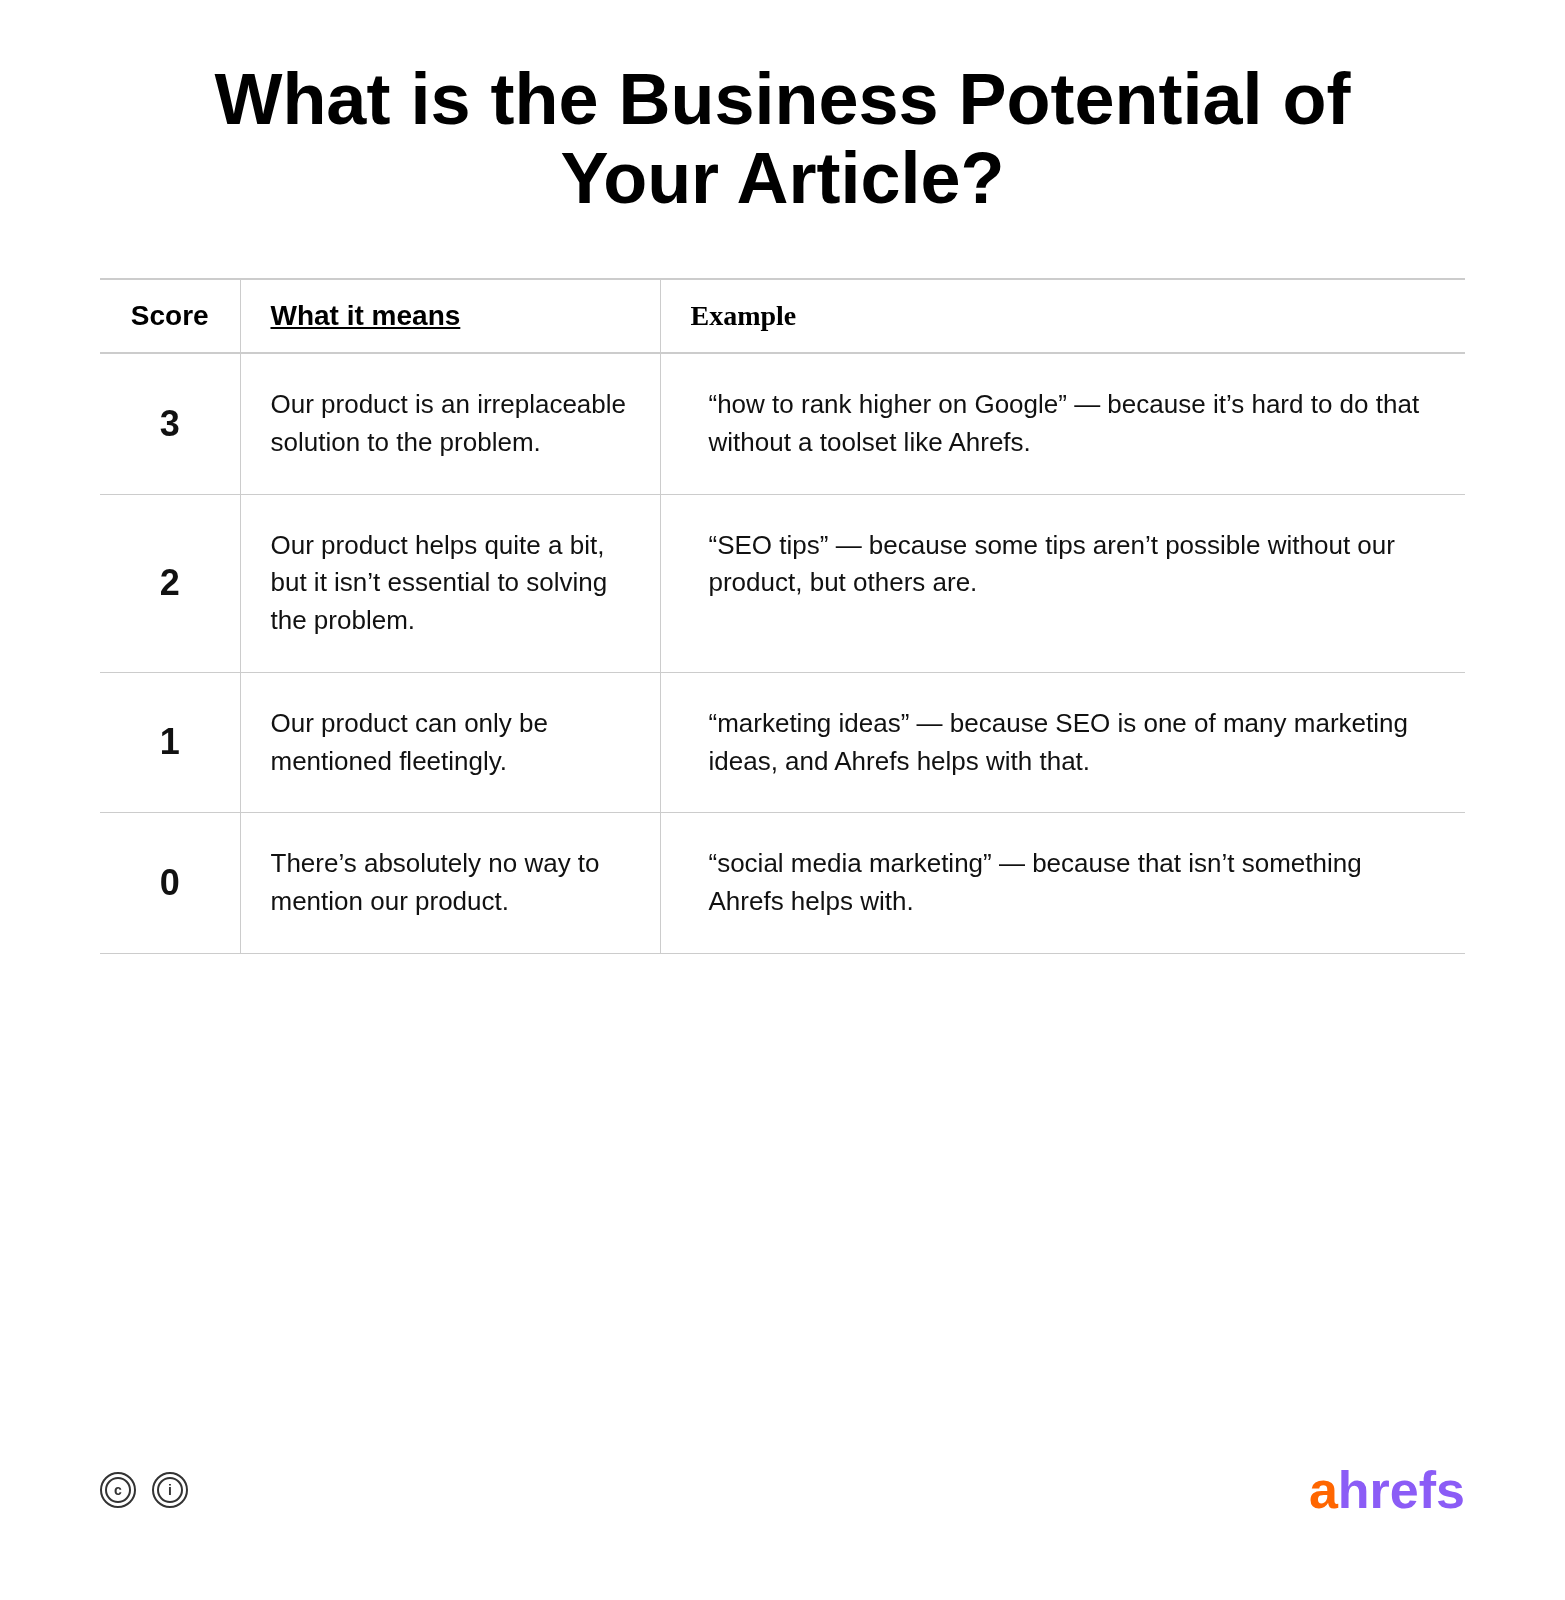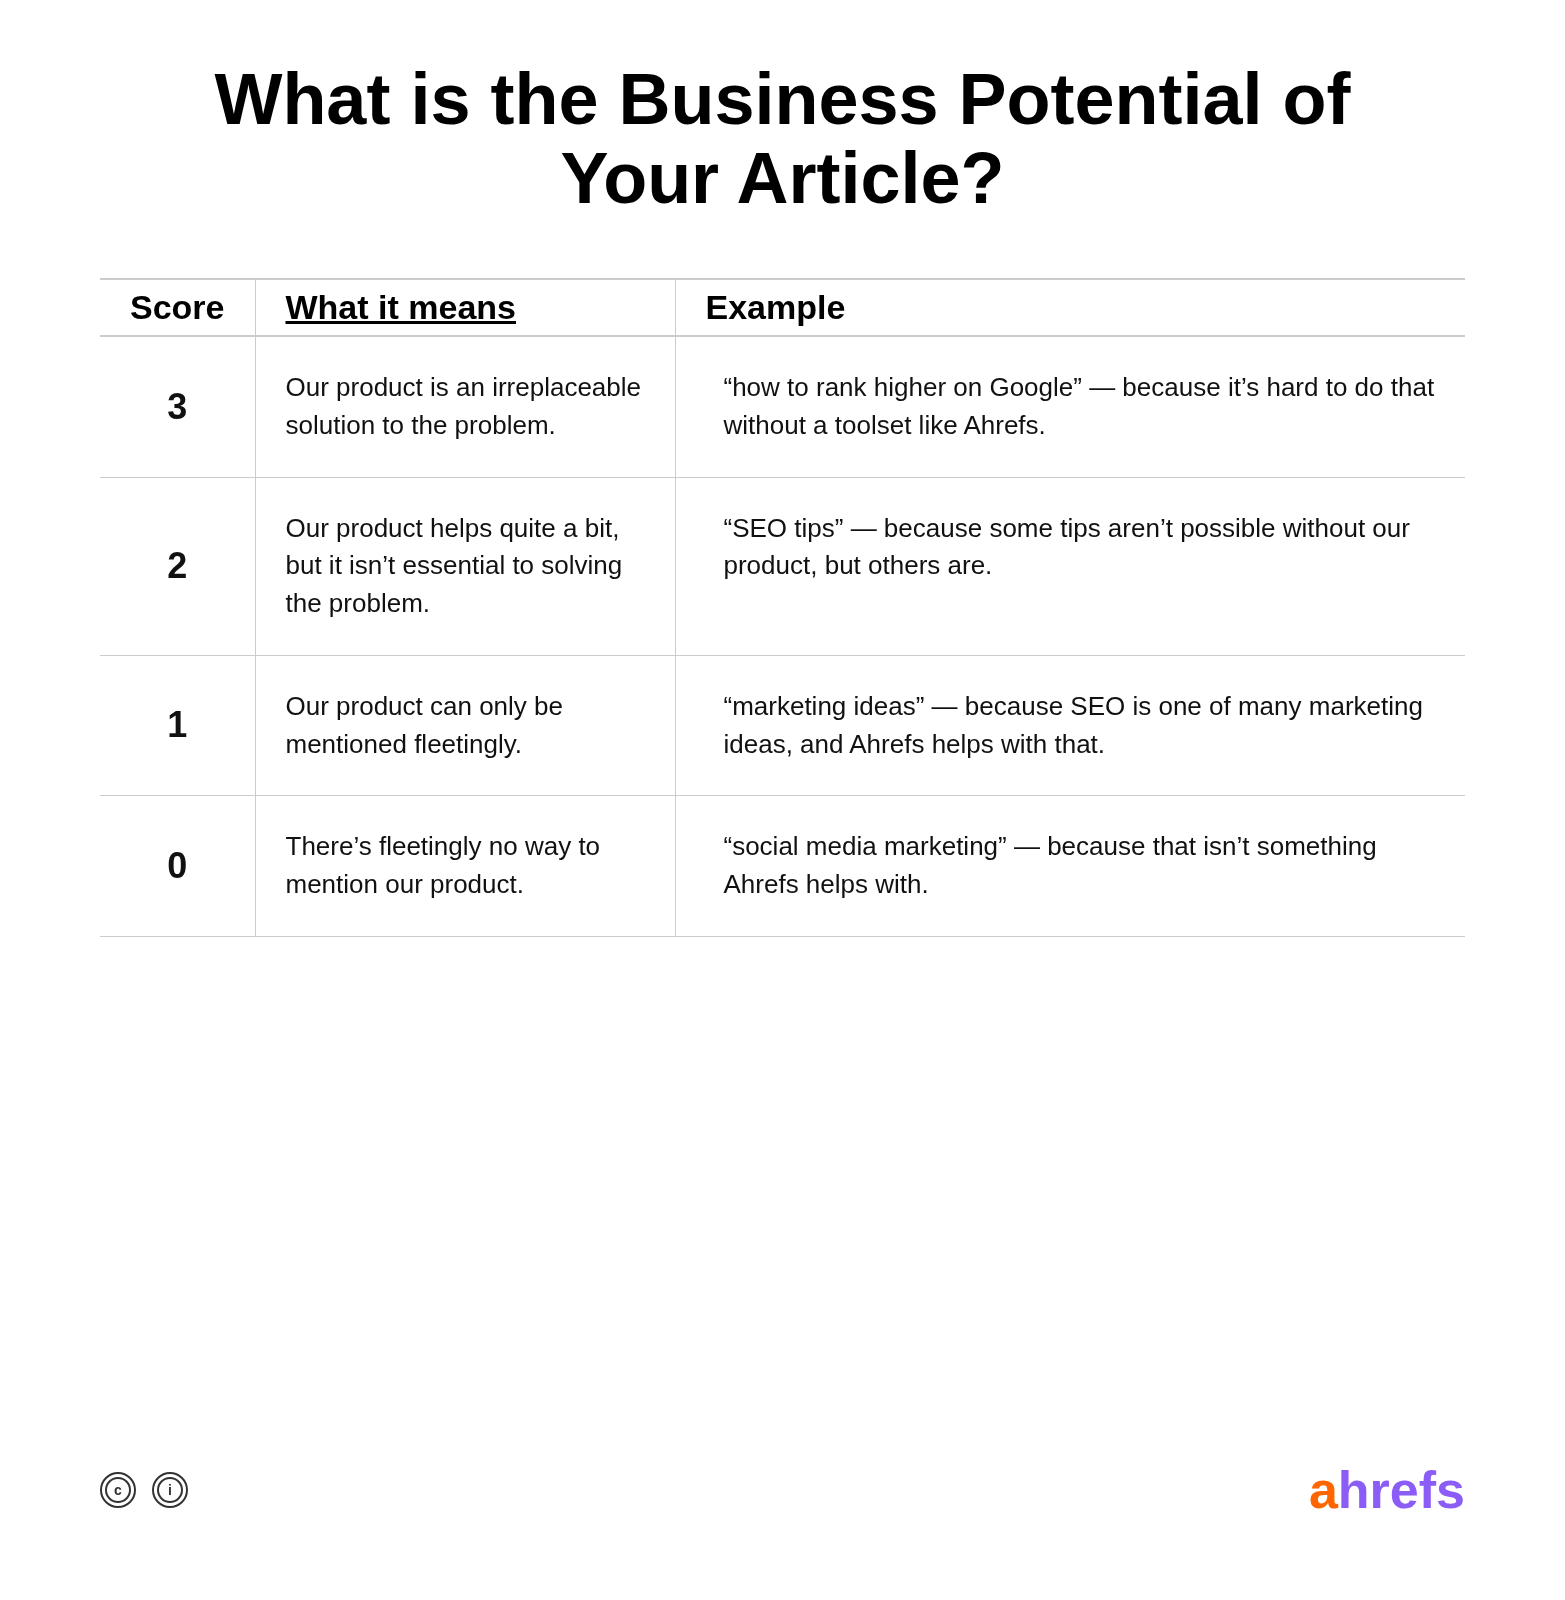--- a/index.html
+++ b/index.html
@@ -49,39 +49,40 @@
       width: 100%;
       border-collapse: collapse;
     }
 
     thead tr {
       border-top: 2px solid #cccccc;
       border-bottom: 2px solid #cccccc;
     }
 
     th {
-      padding: 8px 30px;
+      padding: 20px 30px;
       text-align: left;
       font-family: 'Arial', sans-serif;
       font-weight: 700;
-      font-size: 34px;
+      font-size: 28px;
       color: #000000;
     }
 
     th.score-col {
       width: 140px;
       text-align: center;
     }
 
     th.what-col {
       width: 420px;
     }
 
     th.example-col {
       flex: 1;
+      font-family: Liberation Serif, serif;
     }
 
     td {
       padding: 32px 30px;
       vertical-align: top;
       font-family: 'Arial', sans-serif;
       font-size: 26px;
       line-height: 1.45;
       color: #111111;
       border-bottom: 1px solid #cccccc;
@@ -198,21 +199,21 @@
           <td class="what-cell">Our product helps quite a bit, but it isn’t essential to solving the problem.</td>
           <td class="example-cell">“SEO tips” — because some tips aren’t possible without our product, but others are.</td>
         </tr>
         <tr>
           <td class="score-cell">1</td>
           <td class="what-cell">Our product can only be mentioned fleetingly.</td>
           <td class="example-cell">“marketing ideas” — because SEO is one of many marketing ideas, and Ahrefs helps with that.</td>
         </tr>
         <tr>
           <td class="score-cell">0</td>
-          <td class="what-cell">There’s fleetingly no way to mention our product.</td>
+          <td class="what-cell">There’s absolutely no way to mention our product.</td>
           <td class="example-cell">“social media marketing” — because that isn’t something Ahrefs helps with.</td>
         </tr>
       </tbody>
     </table>
   </div>
 
   <div class="footer">
     <div class="footer-icons">
       <span class="cc-icon">
         <svg width="28" height="28" viewBox="0 0 28 28" xmlns="http://www.w3.org/2000/svg">

